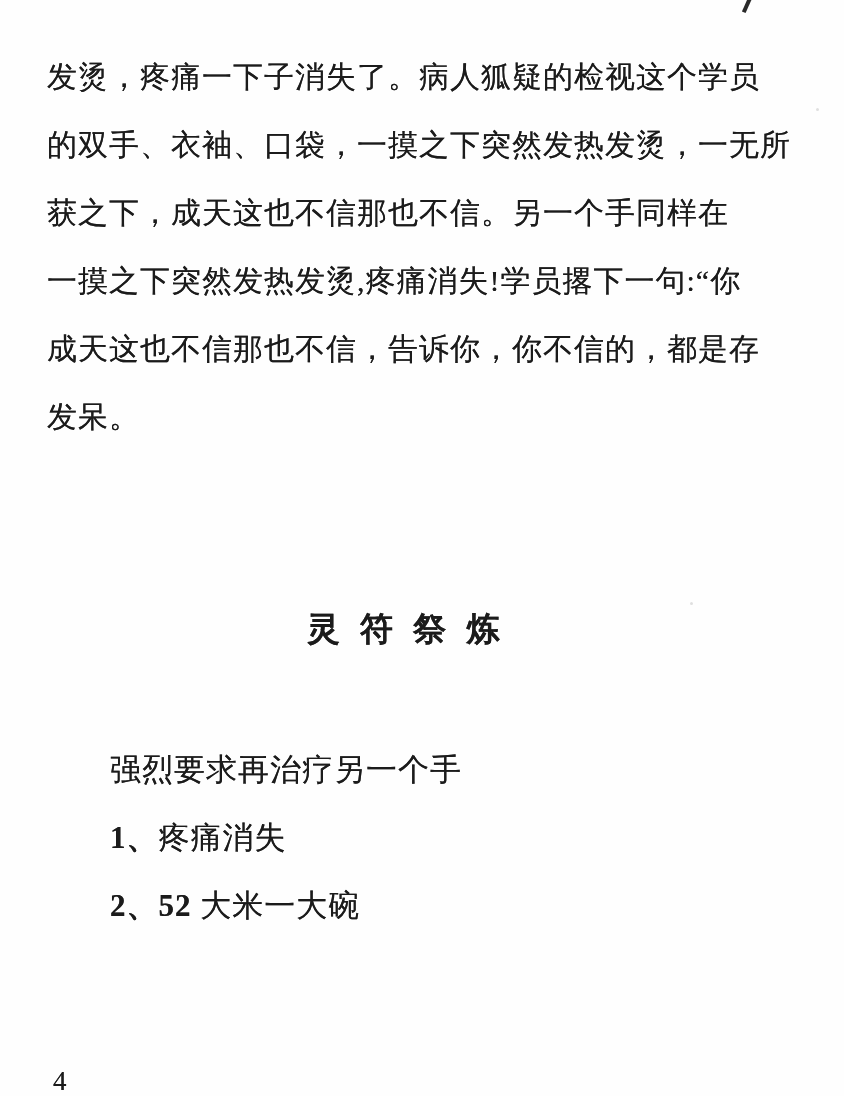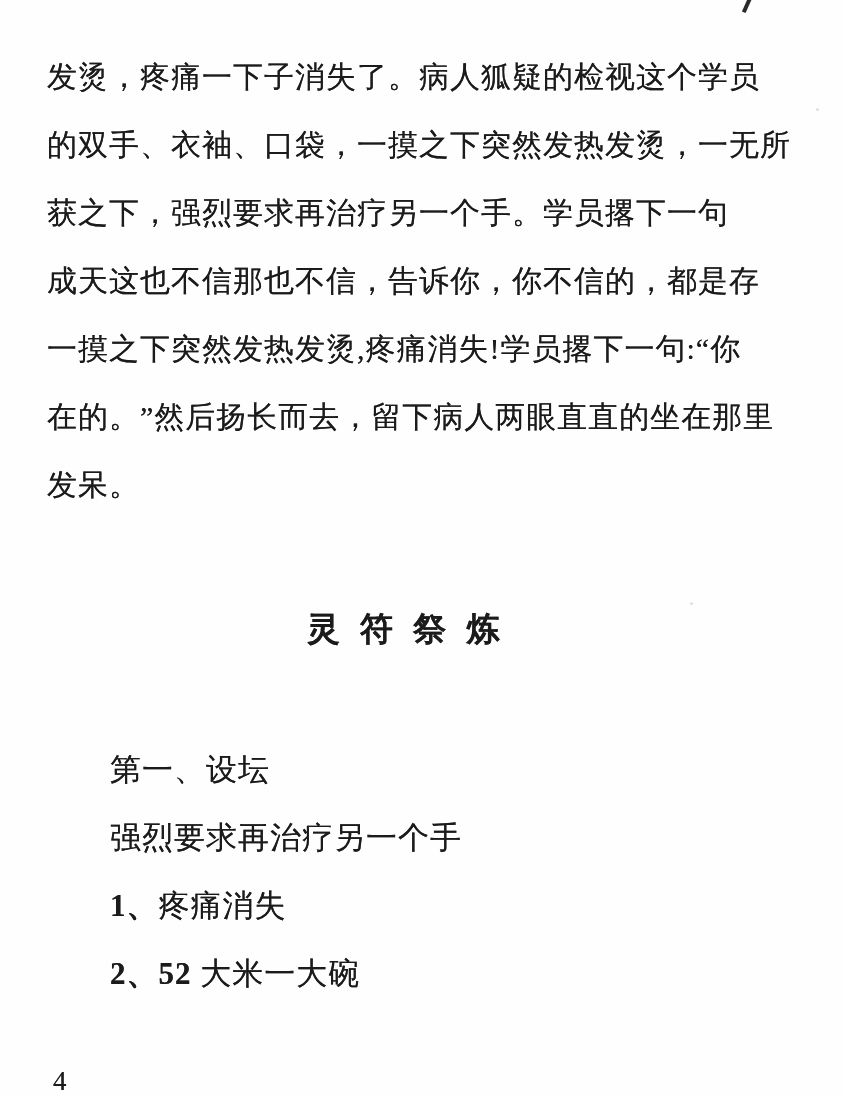--- a/index.html
+++ b/index.html
@@ -84,31 +84,29 @@
 
 <div class="page">
 
   <div class="artifact-stroke"></div>
   <div class="speck" style="left:816px; top:108px;"></div>
   <div class="speck" style="left:690px; top:602px;"></div>
 
   <div class="body-text txt">
     <div>发烫，疼痛一下子消失了。病人狐疑的检视这个学员</div>
     <div>的双手、衣袖、口袋，一摸之下突然发热发烫，一无所</div>
-    <div>获之下，强烈要求再治疗另一个手。学员撂下一句</div>
+    <div>获之下，成天这也不信那也不信。另一个手同样在</div>
+    <div>一摸之下突然发热发烫,疼痛消失!学员撂下一句:“你</div>
     <div>成天这也不信那也不信，告诉你，你不信的，都是存</div>
-    <div>一摸之下突然发热发烫,疼痛消失!学员撂下一句:“你</div>
-    <div>在的。”然后扬长而去，留下病人两眼直直的坐在那里</div>
     <div>发呆。</div>
   </div>
 
   <div class="section-heading txt">灵 符 祭 炼</div>
 
   <div class="setup-block txt">
-    <div>第一、设坛</div>
     <div>强烈要求再治疗另一个手</div>
     <div><span class="num">1、</span><span class="num"></span><span>疼痛消失</span></div>
     <div><span class="num">2、</span><span class="num">52 </span><span>大米一大碗</span></div>
   </div>
 
   <div class="page-number txt">4</div>
 
 </div>
 
 </body></html>

